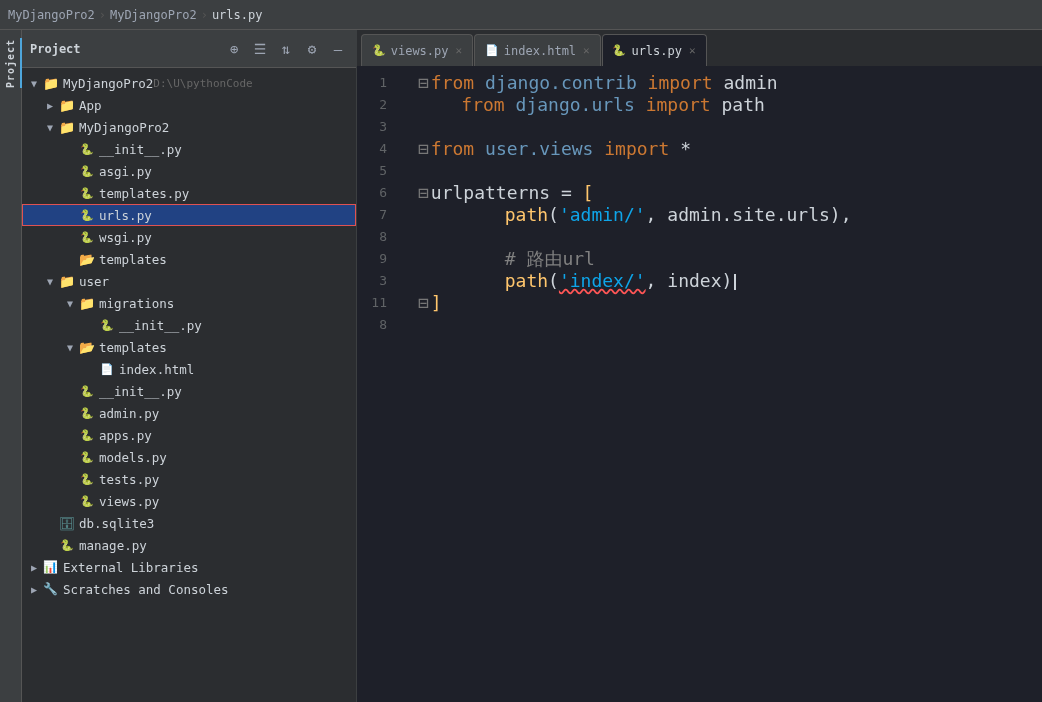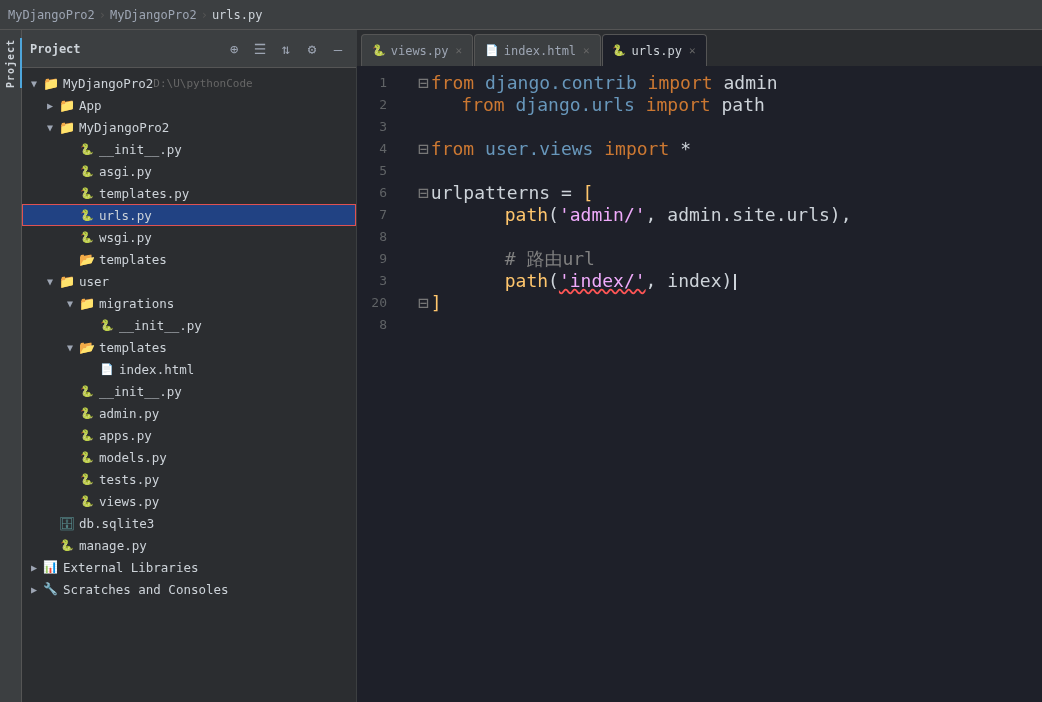--- a/index.html
+++ b/index.html
@@ -201,21 +201,21 @@
     .code-content::-webkit-scrollbar { height: 6px; }
     .code-content::-webkit-scrollbar-track { background: #2b2d30; }
     .code-content::-webkit-scrollbar-thumb { background: #555; border-radius: 3px; }
 
     
     .kw-from { color: #cc7832; }
     .kw-import { color: #cc7832; }
     .kw-admin { color: #cdd3d9; }
     .mod-name { color: #6897bb; }
     .fn-name { color: #ffc66d; }
-    .str-val { color: #f0abfc; }
+    .str-val { color: #0ea5e9; }
     .bracket { color: #ffc66d; }
     .comment { color: #808080; }
     .var-name { color: #cdd3d9; }
     .op { color: #cdd3d9; }
     .fold-arrow { color: #777; margin-right: 2px; }
 
     
     .cursor-line {
       display: inline-block;
       width: 2px;
@@ -493,20 +493,20 @@
         <div>1</div>
         <div>2</div>
         <div>3</div>
         <div>4</div>
         <div>5</div>
         <div>6</div>
         <div>7</div>
         <div>8</div>
         <div>9</div>
         <div>3</div>
-        <div>20</div>
+        <div>11</div>
         <div>8</div>
       </div>
       <div class="code-content"><div><span class="fold-arrow">⊟</span><span class="kw-from">from</span> <span class="mod-name">django.contrib</span> <span class="kw-import">import</span> <span class="kw-admin">admin</span></div><div>    <span class="kw-from">from</span> <span class="mod-name">django.urls</span> <span class="kw-import">import</span> <span class="var-name">path</span></div><div> </div><div><span class="fold-arrow">⊟</span><span class="kw-from">from</span> <span class="mod-name">user.views</span> <span class="kw-import">import</span> <span class="op">*</span></div><div> </div><div><span class="fold-arrow">⊟</span><span class="var-name">urlpatterns</span> <span class="op">=</span> <span class="bracket">[</span></div><div>        <span class="fn-name">path</span><span class="op">(</span><span class="str-val">'admin/'</span><span class="op">,</span> <span class="var-name">admin.site.urls</span><span class="op">),</span></div><div> </div><div>        <span class="comment"># 路由url</span></div><div>        <span class="fn-name">path</span><span class="op">(</span><span class="str-val underline-red">'index/'</span><span class="op">,</span> <span class="var-name">index</span><span class="op">)</span><span class="cursor-line"></span></div><div><span class="fold-arrow">⊟</span><span class="bracket">]</span></div><div> </div></div>
     </div>
   </div>
 
 </div>
 
 </body></html>

